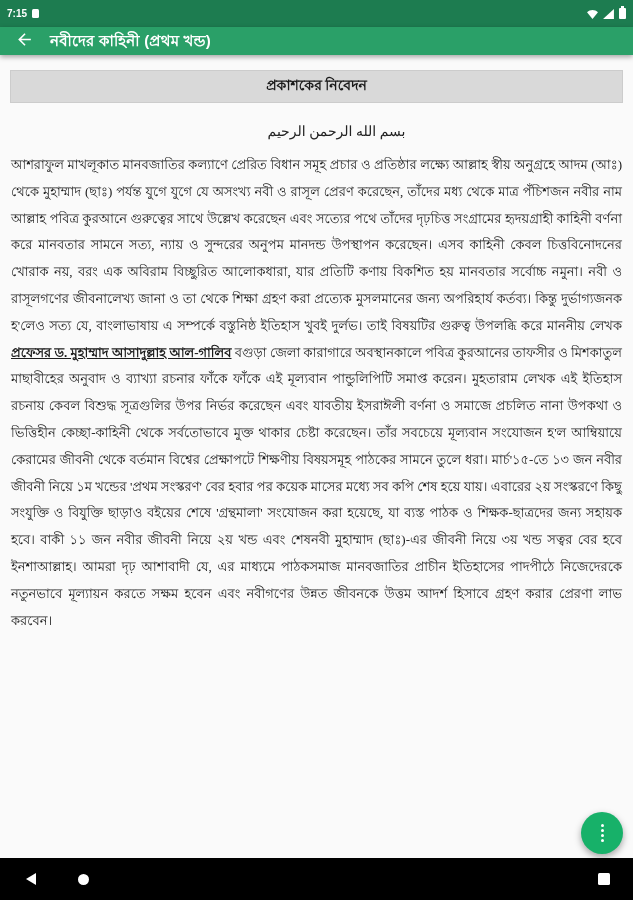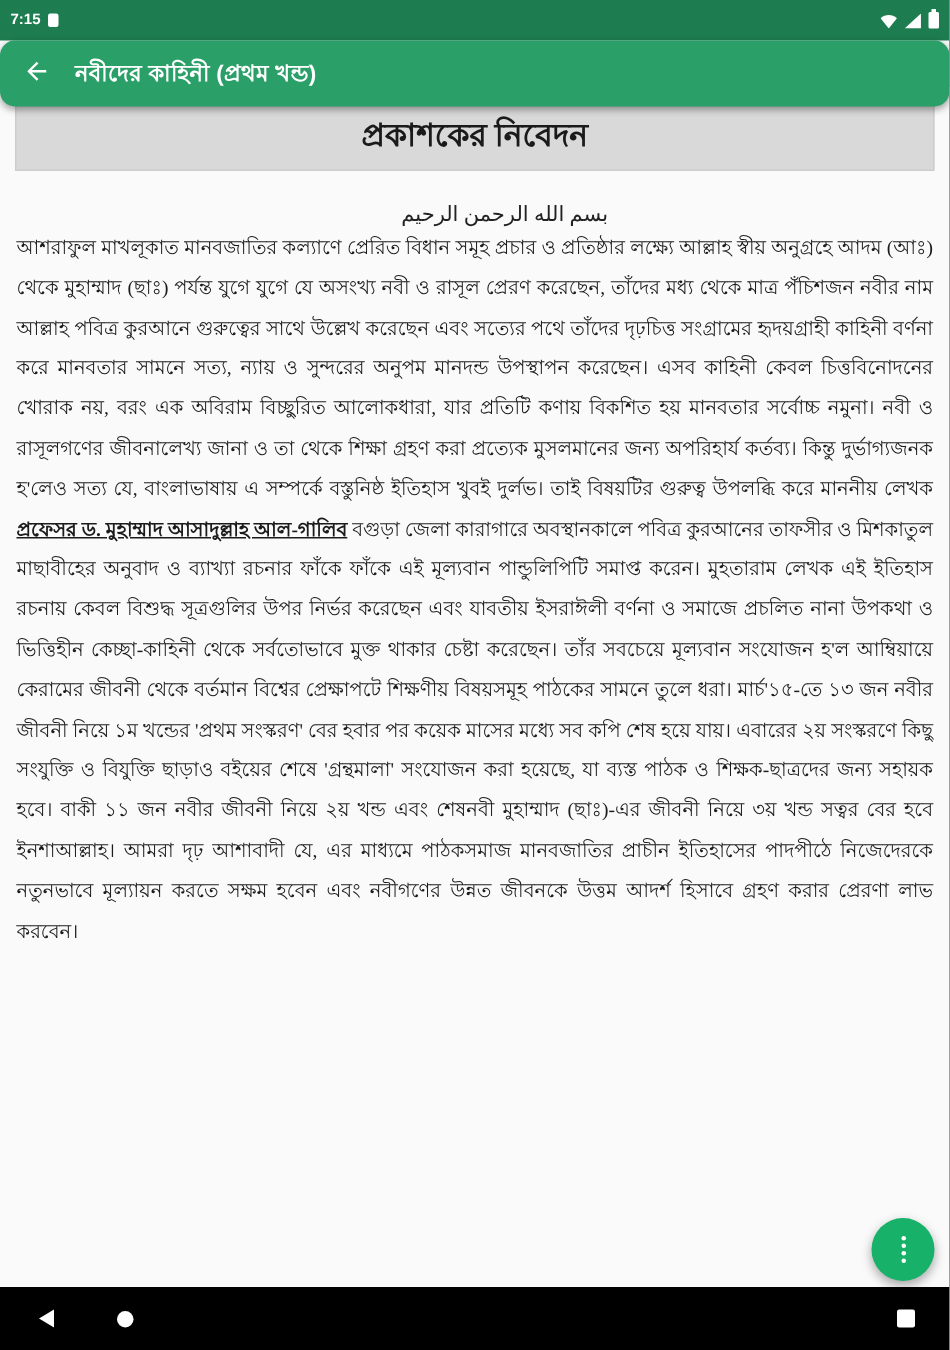--- a/index.html
+++ b/index.html
@@ -16,37 +16,36 @@
     padding:0 7px; font-family:"Liberation Sans","DejaVu Sans",sans-serif;
   }
   .sb-group { display:flex; align-items:center; gap:5px; }
   .sb-time { font-size:10px; font-weight:bold; line-height:1; }
   .sb-notif { width:7px; height:9px; background:#fff; border-radius:1.5px; }
   .sb-wifi svg, .sb-signal svg { display:block; }
   .sb-batt { width:7px; height:11px; background:#fff; border-radius:1px; position:relative; }
   .sb-batt::before { content:""; position:absolute; top:-2px; left:2px; width:3px; height:2px; background:#fff; }
   
   .app-bar {
-    height:44px; background:#2aa068; display:flex; align-items:center;
+    height:28px; background:#2aa068; display:flex; align-items:center;
     position:relative; z-index:3; box-shadow:0 2px 5px rgba(0,0,0,0.35);
     font-family:"Liberation Sans","DejaVu Sans",sans-serif;
-    border-radius:10px;
   }
   .back-btn {
     background:none; border:none; color:#fff; width:40px; height:44px;
     margin-left:4px; cursor:pointer; display:flex; align-items:center; justify-content:center;
   }
   .app-title { color:#fff; font-weight:bold; font-size:15px; margin-left:6px; letter-spacing:.2px; }
   
   .content { position:absolute; top:58px; bottom:42px; left:0; right:0; background:#fafafa; overflow:hidden; }
   .section-header {
     margin:12px 10px 0 10px; background:#d9d9d9; border:1px solid #cccccc;
-    text-align:center; font-weight:bold; font-size:21px; color:#1a1a1a; padding:3px 4px 4px;
+    text-align:center; font-weight:bold; font-size:14px; color:#1a1a1a; padding:3px 4px 4px;
   }
-  .bismillah { text-align:center; margin:20px 0 0; font-size:14px; color:#222;padding-left:40px; }
+  .bismillah { text-align:center; margin:20px 0 12px; font-size:14px; color:#222;padding-left:40px; }
   .body-text { padding:0 11px; font-size:13px; line-height:26.8px; text-align:justify; color:#1b1b1b; }
   .para + .para { margin-top:27px; }
   .author-name { font-weight:bold; text-decoration:underline; }
   
   .fab {
     position:absolute; right:10px; top:812px; width:42px; height:42px;
     border-radius:50%; background:#17b169; border:none; cursor:pointer;
     box-shadow:0 3px 7px rgba(0,0,0,0.35);
     display:flex; flex-direction:column; align-items:center; justify-content:center; gap:2px;
     z-index:4;

